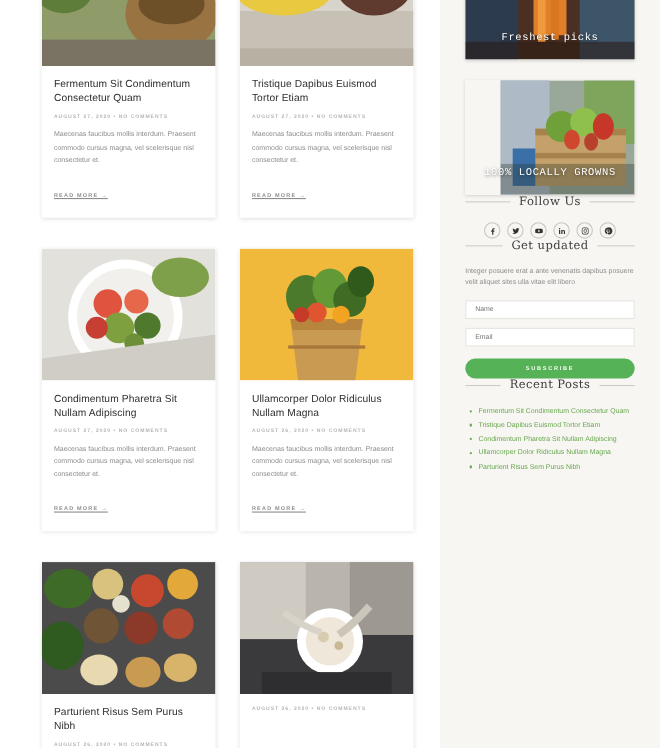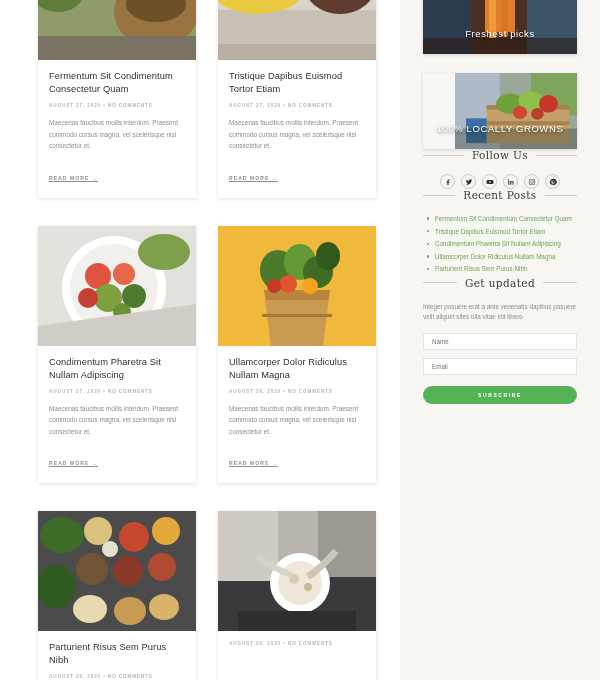--- a/index.html
+++ b/index.html
@@ -90,29 +90,29 @@
     display: block;
     box-shadow: 0 1px 3px rgba(0,0,0,.15);
   }
   .promo svg { display:block; width:100%; height:100%; }
   .promo-label {
     position: absolute;
     left: 0; right: 0;
     bottom: 14px;
     text-align: center;
     color: #ffffff;
-    font-family: Liberation Sans, sans-serif;
+    font-family: Liberation Mono, monospace;
     font-size: 9.5px;
     letter-spacing: .6px;
     line-height: 13px;
     text-shadow: 0 1px 3px rgba(0,0,0,.55);
     font-weight: 400;
   }
   .promo-1 { height: 68px; margin-top: -14px; }
-  .promo-2 { height: 76px; margin-top: 19px; padding-left: 32px; }
+  .promo-2 { height: 104px; margin-top: 19px; padding-left: 32px; }
 
   .widget { }
   .widget-title-wrap {
     display: flex;
     align-items: center;
     gap: 8px;
     margin-bottom: 13px;
   }
   .widget-title-wrap .ln {
     flex: 1; height: 1px; background: #cfcdc7;
@@ -410,38 +410,38 @@
           <svg viewBox="0 0 24 24">
               <path d="M12 2.3a9.7 9.7 0 0 0-3.5 18.7c-.08-.8-.15-2 .03-2.85.17-.8 1.1-4.7 1.1-4.7s-.28-.57-.28-1.4c0-1.3.76-2.3 1.7-2.3.8 0 1.2.6 1.2 1.33 0 .8-.5 2-.78 3.13-.23.94.47 1.7 1.4 1.7 1.67 0 2.96-1.77 2.96-4.3 0-2.25-1.6-3.83-3.9-3.83-2.66 0-4.22 2-4.22 4.05 0 .8.3 1.66.7 2.13.07.1.08.18.06.28l-.24.97c-.04.16-.12.2-.28.12-1.06-.5-1.72-2.04-1.72-3.28 0-2.66 1.94-5.1 5.58-5.1 2.93 0 5.2 2.08 5.2 4.87 0 2.9-1.83 5.25-4.38 5.25-.85 0-1.66-.45-1.93-.98l-.53 2c-.2.74-.72 1.67-1.07 2.23A9.7 9.7 0 1 0 12 2.3z"></path>
             </svg>
         </a>
       </div>
     </div>
 
     <div class="widget">
       <div class="widget-title-wrap">
         <span class="ln"></span>
+        <span class="widget-title">Get updated</span>
+        <span class="ln"></span>
+      </div>
+      <p class="subtext">Integer posuere erat a ante venenatis dapibus posuere velit aliquet sites ulla vitae elit libero</p>
+      <input class="field" type="text" placeholder="Name" value="" style="">
+      <input class="field" type="email" placeholder="Email" style="">
+      <button class="subscribe">Subscribe</button>
+    </div>
+
+    <div class="widget">
+      <div class="widget-title-wrap">
+        <span class="ln"></span>
         <span class="widget-title">Recent Posts</span>
         <span class="ln"></span>
       </div>
       <ul class="recent-list">
         <li><a href="#" style="color:inherit;text-decoration:none">Fermentum Sit Condimentum Consectetur Quam</a></li>
         <li><a href="#" style="color:inherit;text-decoration:none">Tristique Dapibus Euismod Tortor Etiam</a></li>
         <li><a href="#" style="color:inherit;text-decoration:none">Condimentum Pharetra Sit Nullam Adipiscing</a></li>
         <li><a href="#" style="color:inherit;text-decoration:none">Ullamcorper Dolor Ridiculus Nullam Magna</a></li>
         <li><a href="#" style="color:inherit;text-decoration:none">Parturient Risus Sem Purus Nibh</a></li>
       </ul>
     </div>
 
-    <div class="widget">
-      <div class="widget-title-wrap">
-        <span class="ln"></span>
-        <span class="widget-title">Get updated</span>
-        <span class="ln"></span>
-      </div>
-      <p class="subtext">Integer posuere erat a ante venenatis dapibus posuere velit aliquet sites ulla vitae elit libero</p>
-      <input class="field" type="text" placeholder="Name" value="" style="">
-      <input class="field" type="email" placeholder="Email" style="">
-      <button class="subscribe">Subscribe</button>
-    </div>
-
   </aside>
 </div>
 
 </body></html>

